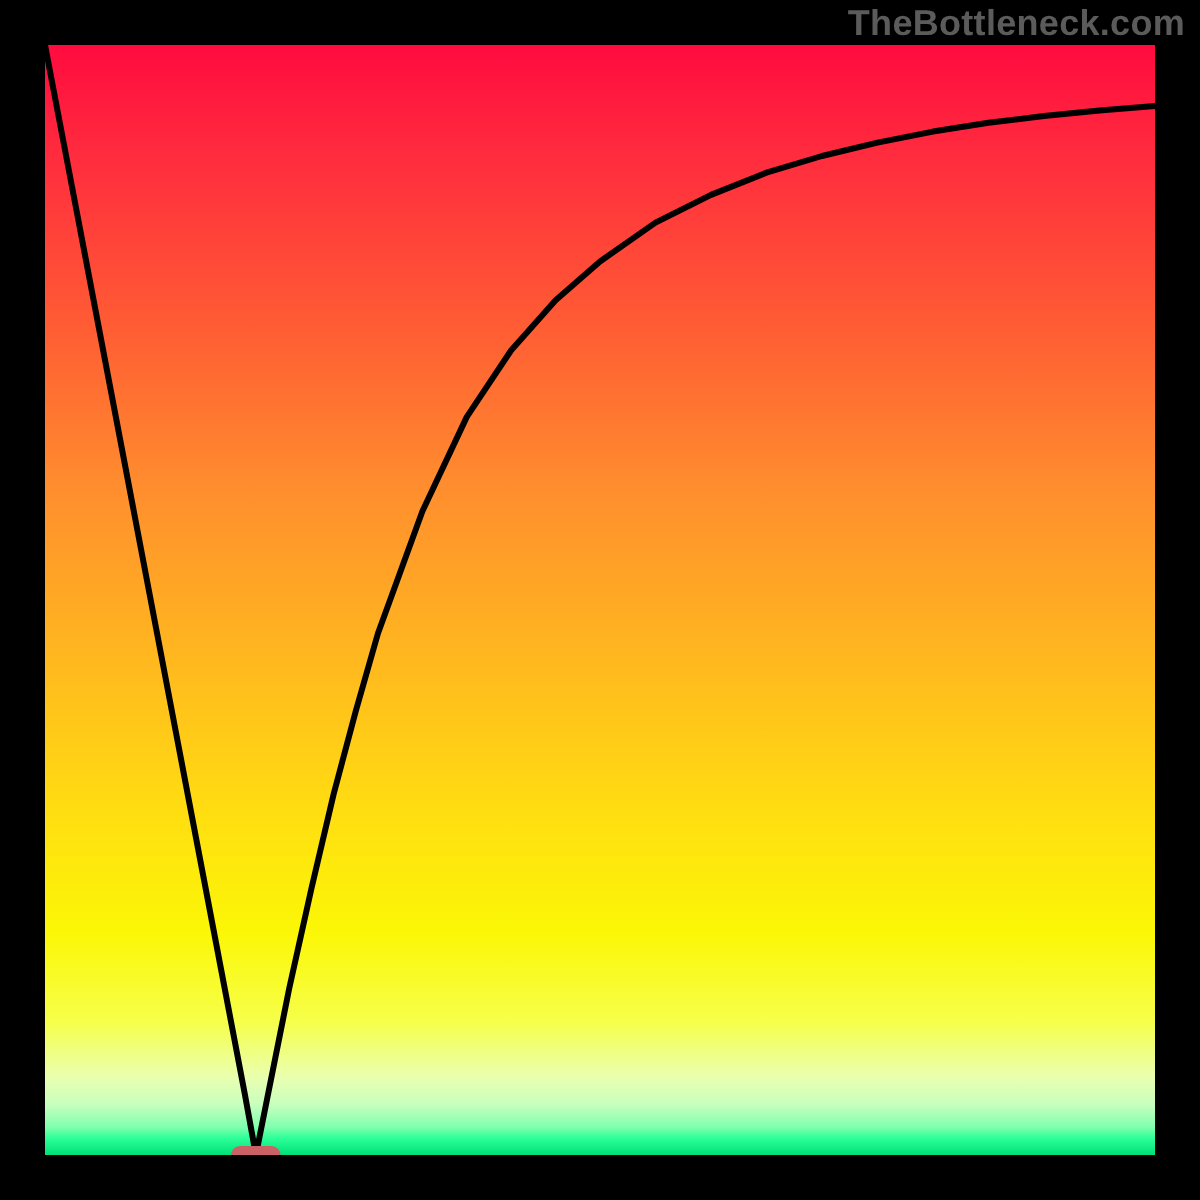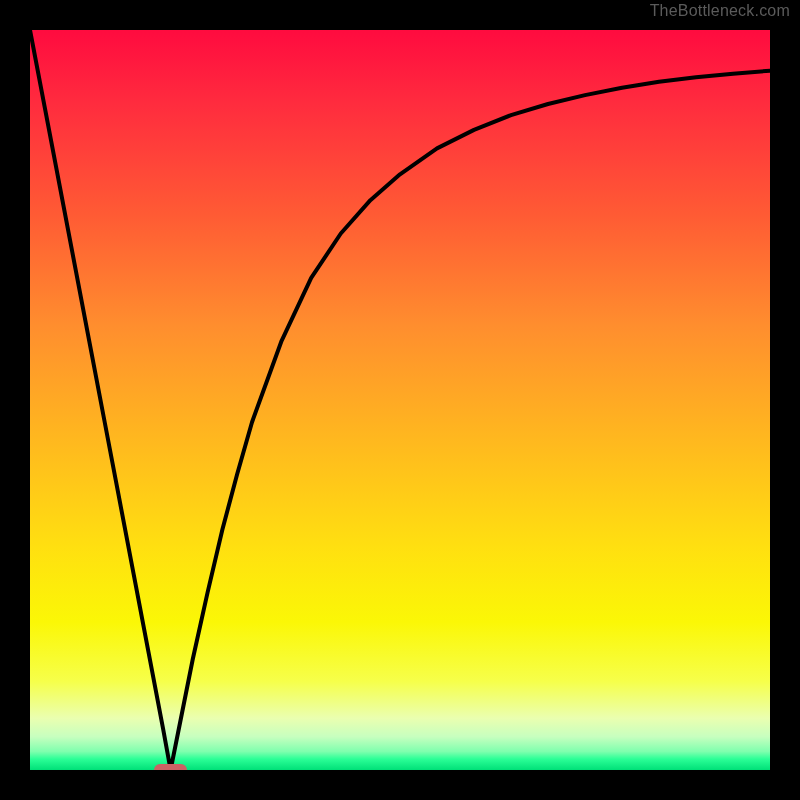--- a/index.html
+++ b/index.html
@@ -54,22 +54,22 @@
   .marker {
     position: absolute;
     background: #cb6164;
     border-radius: 999px;
   }
   .watermark {
     position: absolute;
     top: 2px;
     right: 10px;
     color: #5b5b5b;
-    font-size: 16px;
-    font-weight: 400;
+    font-size: 24px;
+    font-weight: 700;
     letter-spacing: 0.2px;
   }
 </style>
 </head>
 <body>
 
 <div class="frame">
 
   <div class="plot-area">
     <div class="gradient"></div>

